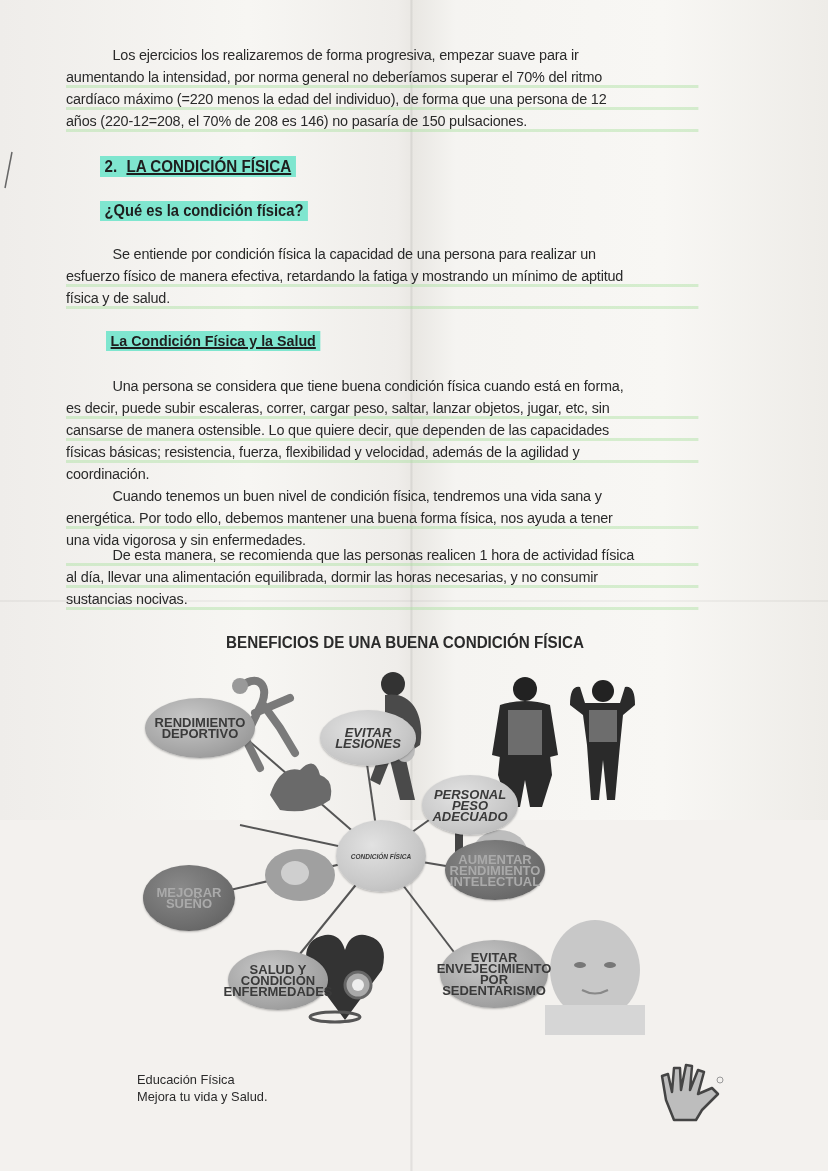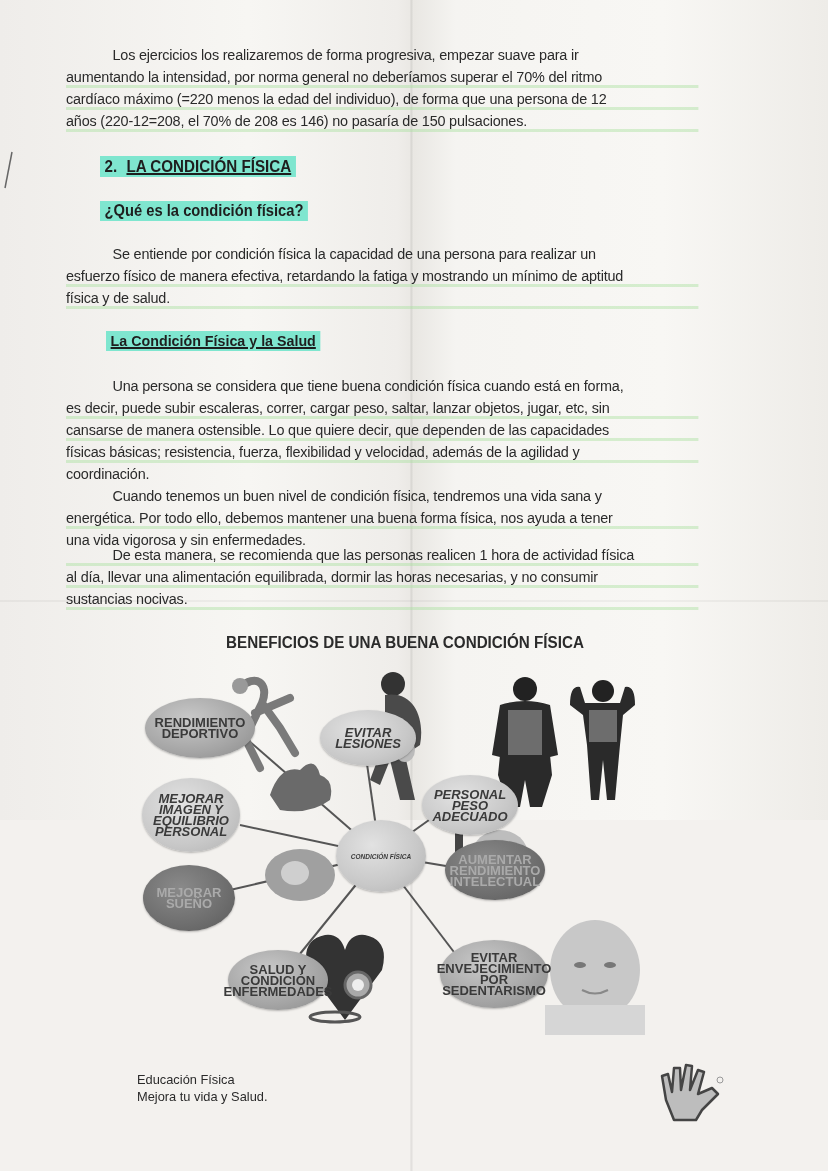--- a/index.html
+++ b/index.html
@@ -166,21 +166,20 @@
     <svg class="figure" style="left:400px;top:255px;" width="110" height="120" viewBox="0 0 110 120">
       <ellipse cx="55" cy="55" rx="45" ry="50" fill="#c8c8c8"></ellipse>
       <ellipse cx="40" cy="50" rx="6" ry="3" fill="#777"></ellipse>
       <ellipse cx="70" cy="50" rx="6" ry="3" fill="#777"></ellipse>
       <path d="M42 75 Q55 82 68 75" stroke="#888" stroke-width="2" fill="none"></path>
       <rect x="5" y="90" width="100" height="30" fill="#d6d6d6"></rect>
     </svg>
 
     <div class="node" style="left:5px;top:38px;width:110px;height:60px;">RENDIMIENTO DEPORTIVO</div>
     <div class="node light" style="left:180px;top:50px;width:96px;height:56px;">EVITAR LESIONES</div>
-    <div class="node light" style="left:2px;top:118px;width:98px;height:74px;">MEJORAR IMAGEN Y EQUILIBRIO PERSONAL</div>
     <div class="node light" style="left:282px;top:115px;width:96px;height:60px;">PERSONAL PESO ADECUADO</div>
     <div class="node light" style="left:196px;top:160px;width:90px;height:72px;font-size:6.5px;">CONDICIÓN FÍSICA</div>
     <div class="node dark" style="left:305px;top:180px;width:100px;height:60px;">AUMENTAR RENDIMIENTO INTELECTUAL</div>
     <div class="node dark" style="left:3px;top:205px;width:92px;height:66px;">MEJORAR SUEÑO</div>
     <div class="node" style="left:88px;top:290px;width:100px;height:60px;">SALUD Y CONDICIÓN ENFERMEDADES</div>
     <div class="node" style="left:300px;top:280px;width:108px;height:68px;">EVITAR ENVEJECIMIENTO POR SEDENTARISMO</div>
   </div>
 
   <div class="footer">
     <div>Educación Física</div>

